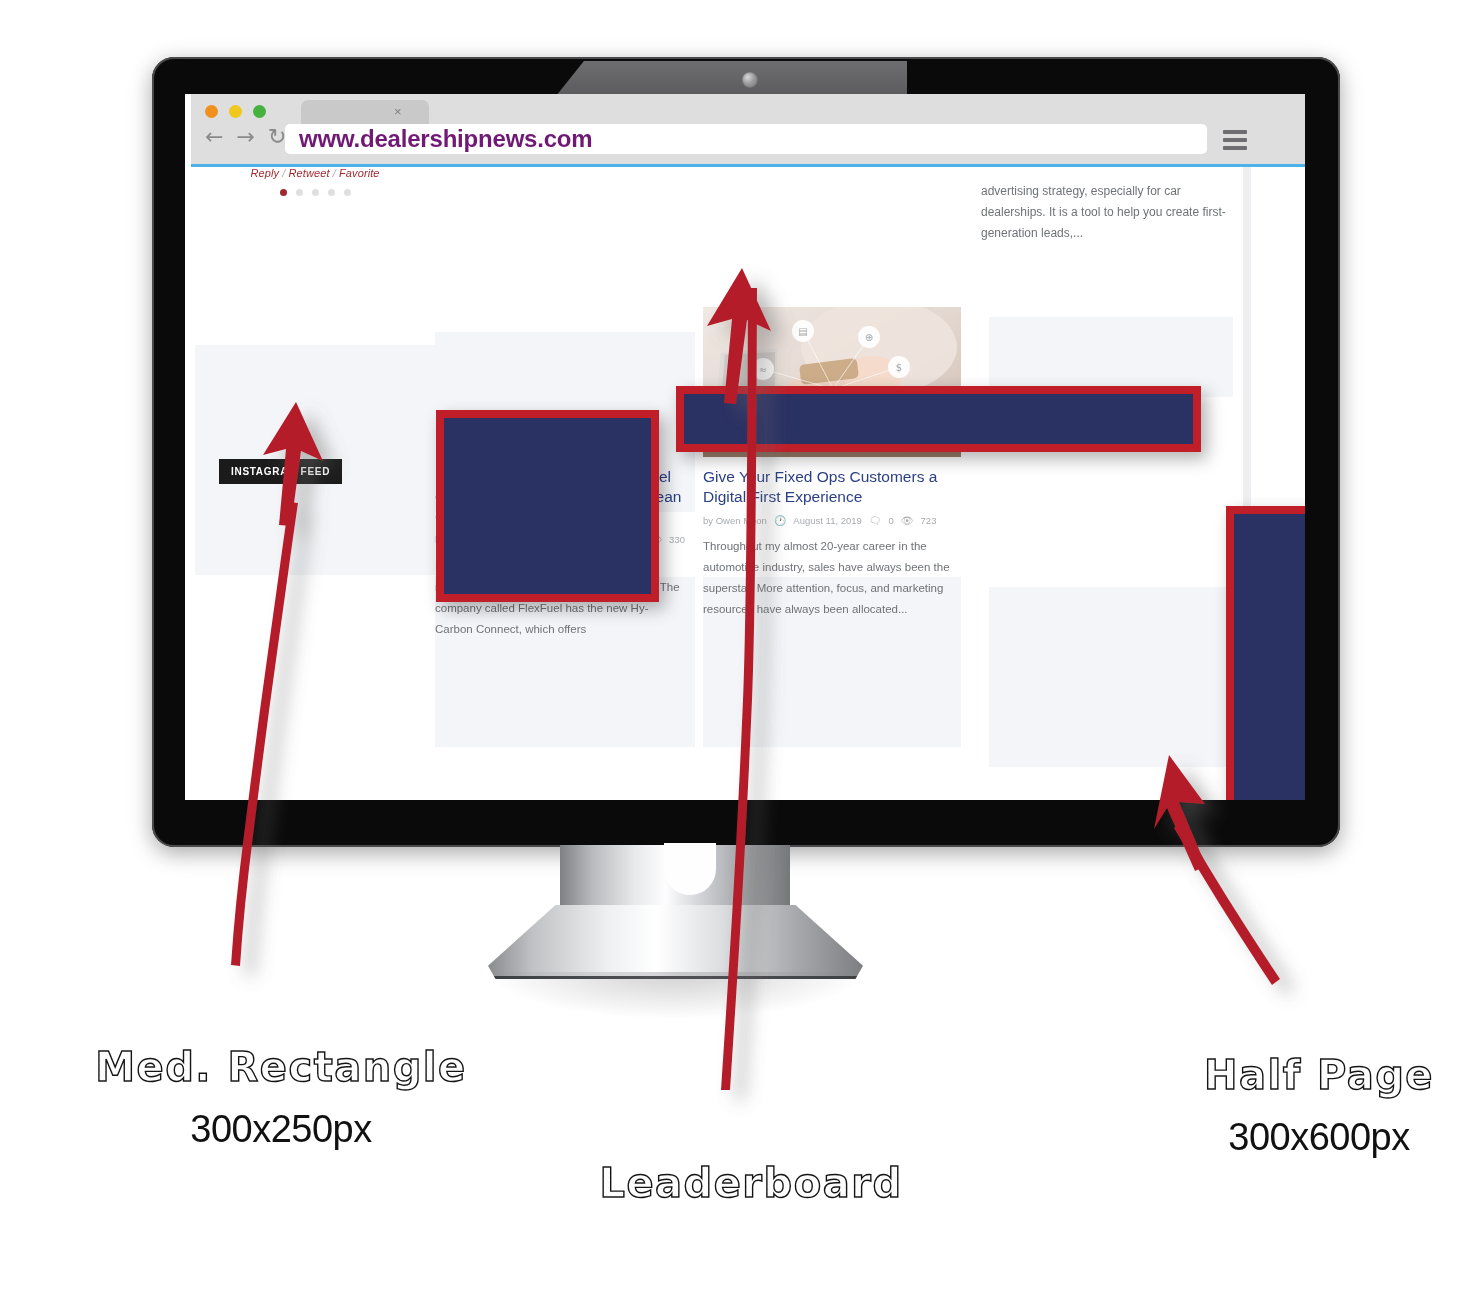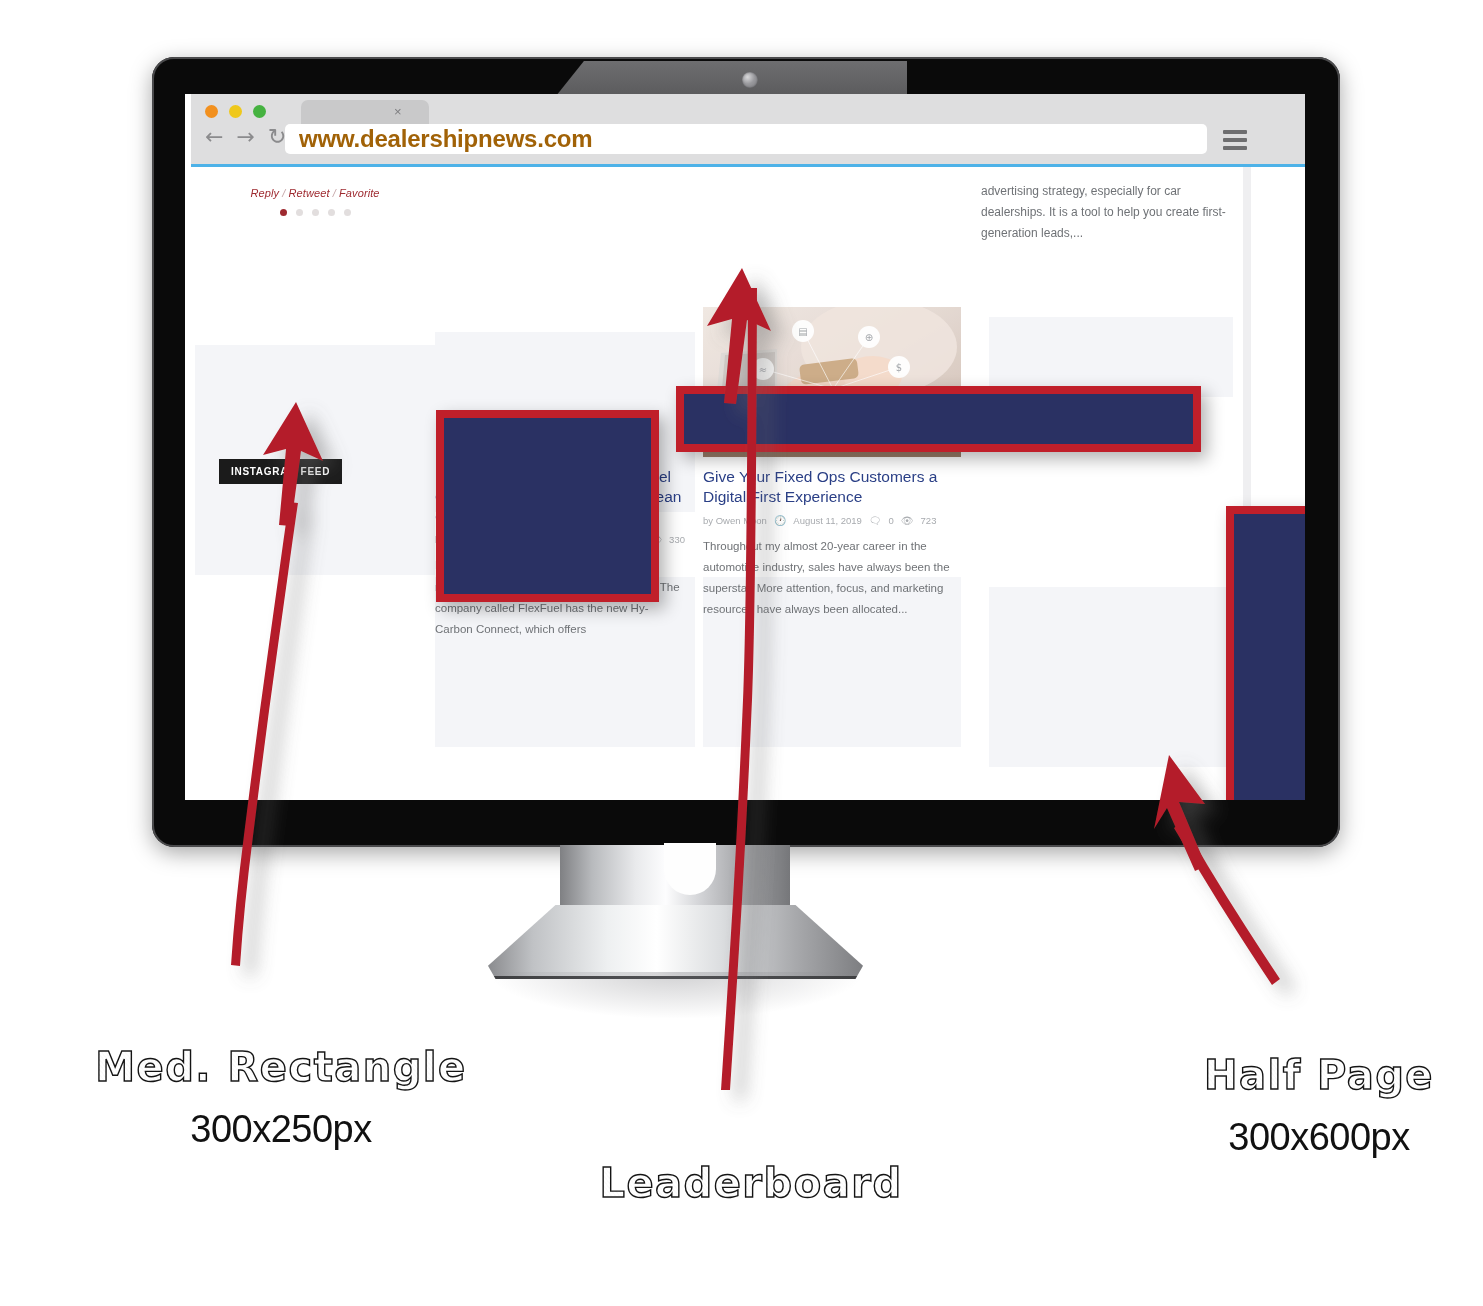--- a/index.html
+++ b/index.html
@@ -81,34 +81,34 @@
     font-size: 13px; color: #7e7e80; font-family: "Liberation Sans", sans-serif;
   }
   .navrow { position: absolute; left: 14px; top: 32px; display: flex; align-items: center; gap: 13px; }
   .nav-ico { color: #8b8b8d; font-size: 22px; line-height: 1; font-family: "DejaVu Sans", sans-serif; }
   .urlbar {
     position: absolute; left: 94px; top: 30px; width: 922px; height: 30px;
     background: #ffffff; border-radius: 5px;
     display: flex; align-items: center; padding-left: 14px;
   }
   .url-text {
-    color: #a16207; font-weight: bold; font-size: 24px; letter-spacing: -.2px;
+    color: #701a75; font-weight: bold; font-size: 24px; letter-spacing: -.2px;
     font-family: "Liberation Sans", sans-serif;
   }
   .burger { position: absolute; left: 1032px; top: 36px; width: 24px; }
   .burger span { display:block; height: 4px; background: #6e6e70; border-radius: 1px; margin-bottom: 4px; }
   .chrome-underline { position: absolute; left: 6px; top: 70px; width: 1114px; height: 3px; background: #4db2e8; }
 
   
   .page { position: absolute; left: 6px; top: 73px; width: 1114px; height: 633px; background: #fff; overflow: hidden; }
 
   .col-left { position: absolute; left: 0px; top: 0px; width: 248px; }
   .social-line {
     font-size: 11px; font-style: italic; color: #9e2a30; text-align: center;
-    padding-top: 20px; letter-spacing: .1px;
+    padding-top: 0; letter-spacing: .1px;
   }
   .social-line .sep { color: #c4a4a6; font-style: italic; }
   .dots-row { display: flex; gap: 9px; justify-content: center; padding-top: 10px; }
   .cdot { width: 7px; height: 7px; border-radius: 50%; background: #e2dede; }
   .cdot.active { background: #9e2a30; }
 
   .ig-panel {
     position: absolute; left: 4px; top: 178px; width: 240px; height: 230px;
     background: #f4f5f8;
   }

